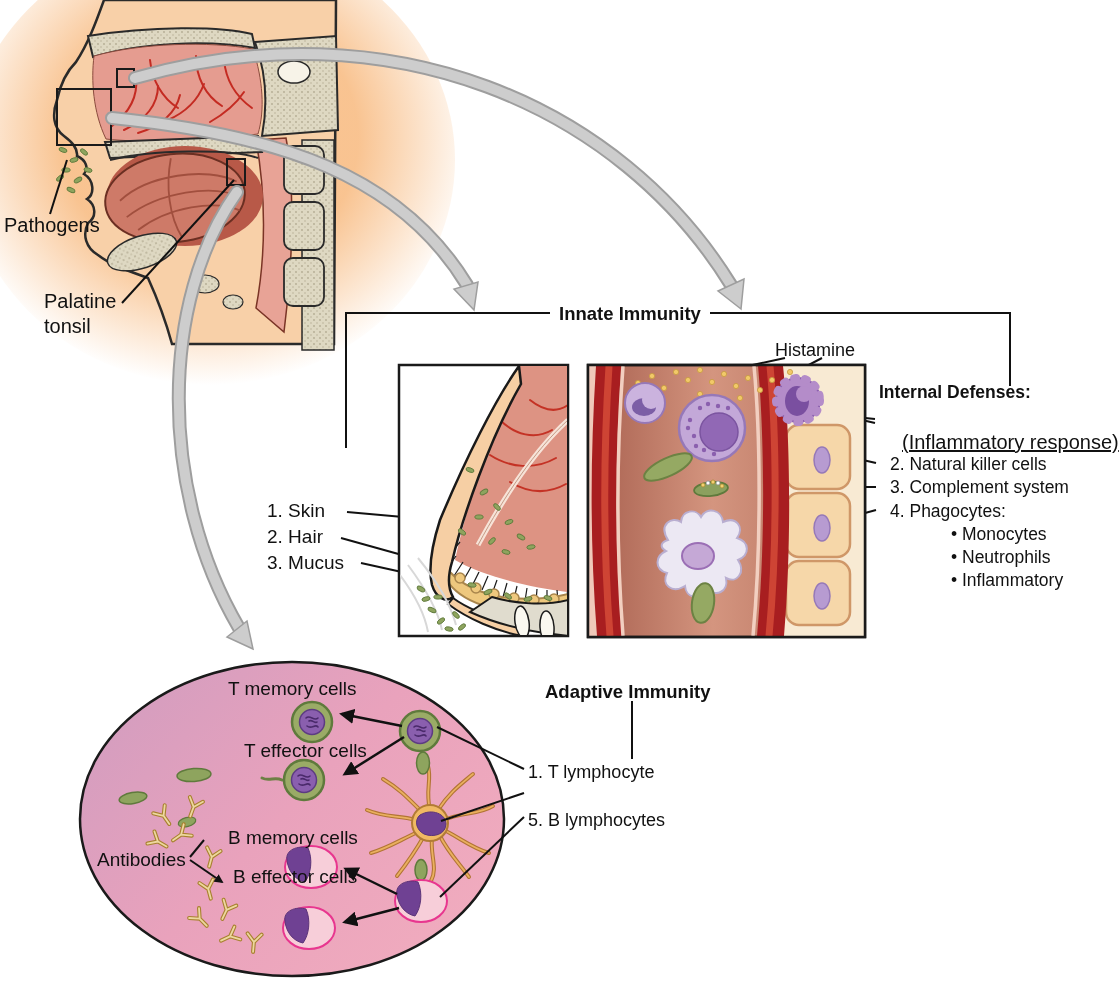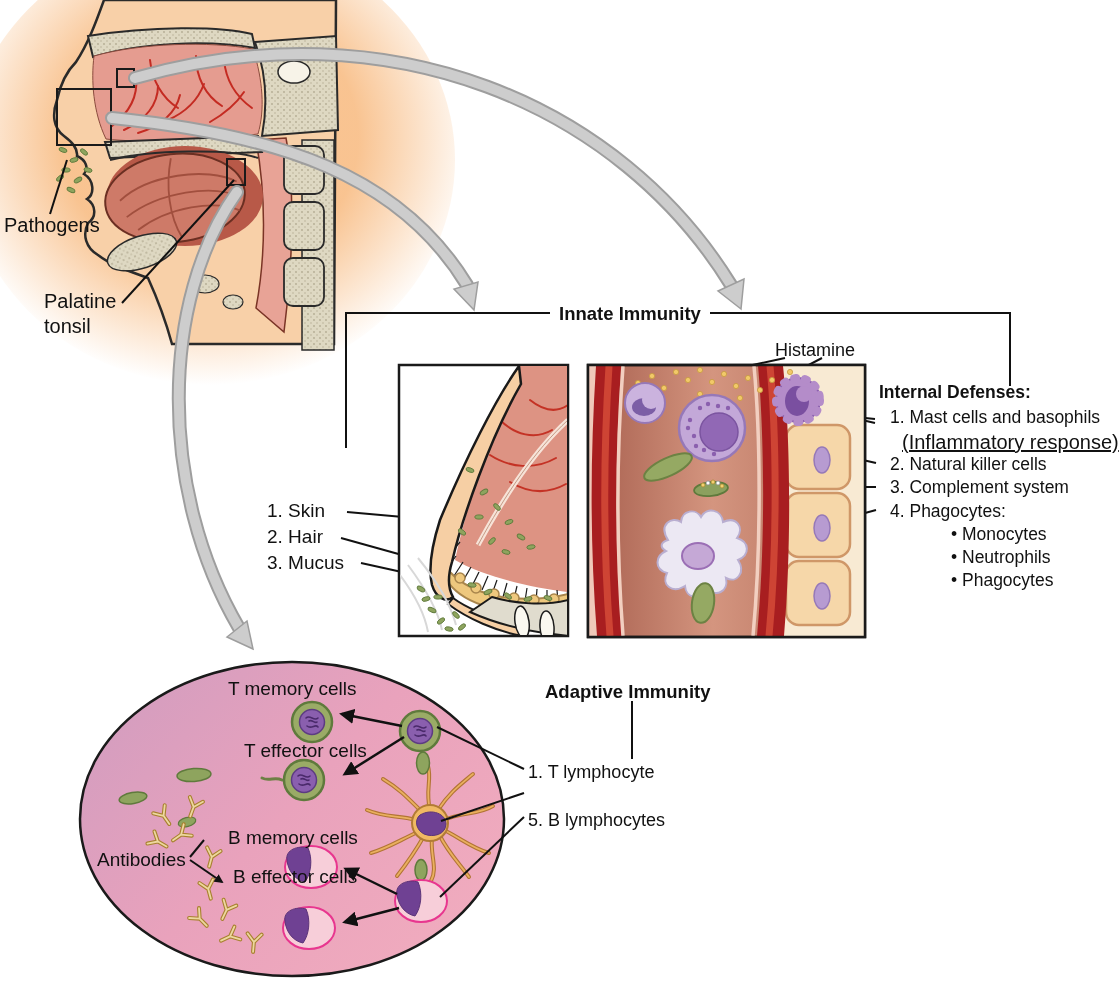--- a/index.html
+++ b/index.html
@@ -422,28 +422,27 @@
 <div class="lbl wrap" style="left:44px;top:289px;font-size:20px;width:86px;">Palatine tonsil</div>
 
 <div class="lbl b ctr" style="left:555px;top:302px;font-size:18.5px;width:150px;">Innate Immunity</div>
 <div class="lbl" style="left:775px;top:339px;font-size:18px;">Histamine</div>
 
 <div class="lbl" style="left:267px;top:499px;font-size:19px;">1. Skin</div>
 <div class="lbl" style="left:267px;top:525px;font-size:19px;">2. Hair</div>
 <div class="lbl" style="left:267px;top:551px;font-size:19px;">3. Mucus</div>
 
 <div class="lbl b" style="left:879px;top:382px;font-size:17.5px;">Internal Defenses:</div>
-<div class="lbl" style="left:890px;top:407px;font-size:17.5px;">1. Mast cells and basophils</div>
 <div class="lbl" style="left:902px;top:430px;font-size:20px;text-decoration:underline;">(Inflammatory response)</div>
 <div class="lbl" style="left:890px;top:454px;font-size:17.5px;text-align:right;">2. Natural killer cells</div>
 <div class="lbl" style="left:890px;top:477px;font-size:17.5px;">3. Complement system</div>
 <div class="lbl" style="left:890px;top:501px;font-size:17.5px;">4. Phagocytes:</div>
 <div class="lbl" style="left:951px;top:524px;font-size:17.5px;">• Monocytes</div>
 <div class="lbl" style="left:951px;top:547px;font-size:17.5px;">• Neutrophils</div>
-<div class="lbl" style="left:951px;top:570px;font-size:17.5px;">• Phagocytes</div>
+<div class="lbl" style="left:951px;top:570px;font-size:17.5px;">• Inflammatory</div>
 
 <div class="lbl b" style="left:545px;top:680px;font-size:18.5px;">Adaptive Immunity</div>
 <div class="lbl" style="left:528px;top:761px;font-size:18px;">1. T lymphocyte</div>
 <div class="lbl" style="left:528px;top:809px;font-size:18px;">5. B lymphocytes</div>
 
 <div class="lbl" style="left:228px;top:677px;font-size:19px;">T memory cells</div>
 <div class="lbl" style="left:244px;top:739px;font-size:19px;text-align:center;">T effector cells</div>
 <div class="lbl" style="left:228px;top:826px;font-size:19px;">B memory cells</div>
 <div class="lbl" style="left:97px;top:848px;font-size:19px;">Antibodies</div>
 <div class="lbl" style="left:233px;top:865px;font-size:19px;">B effector cells</div>

